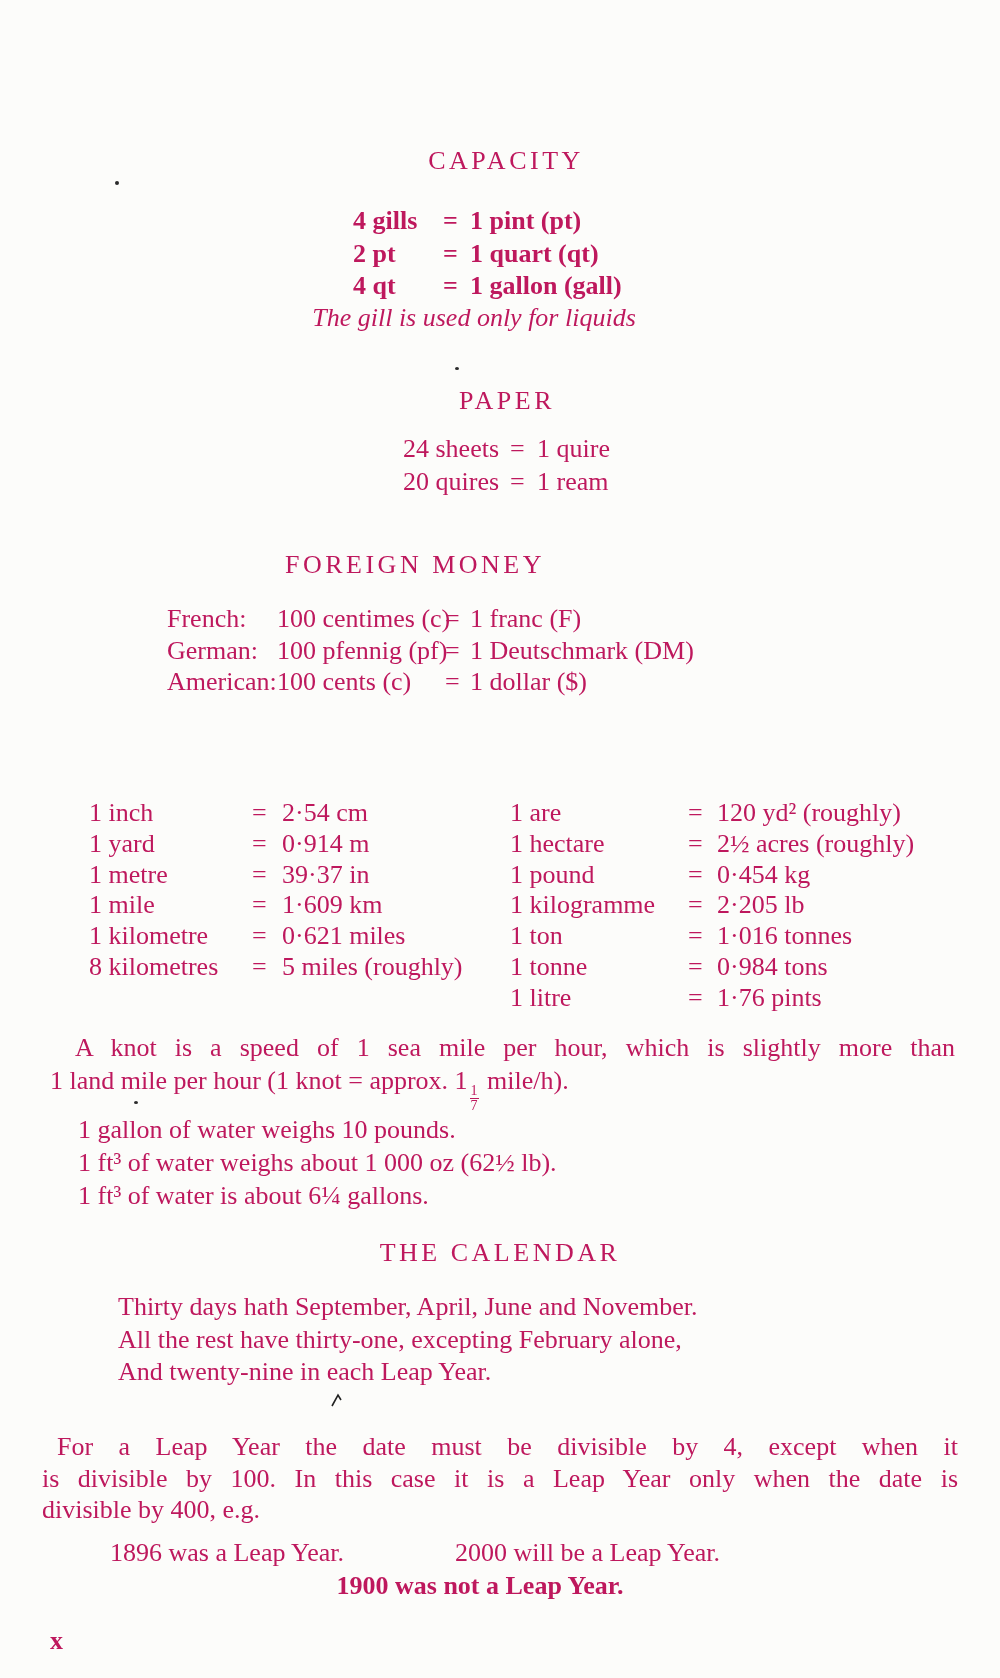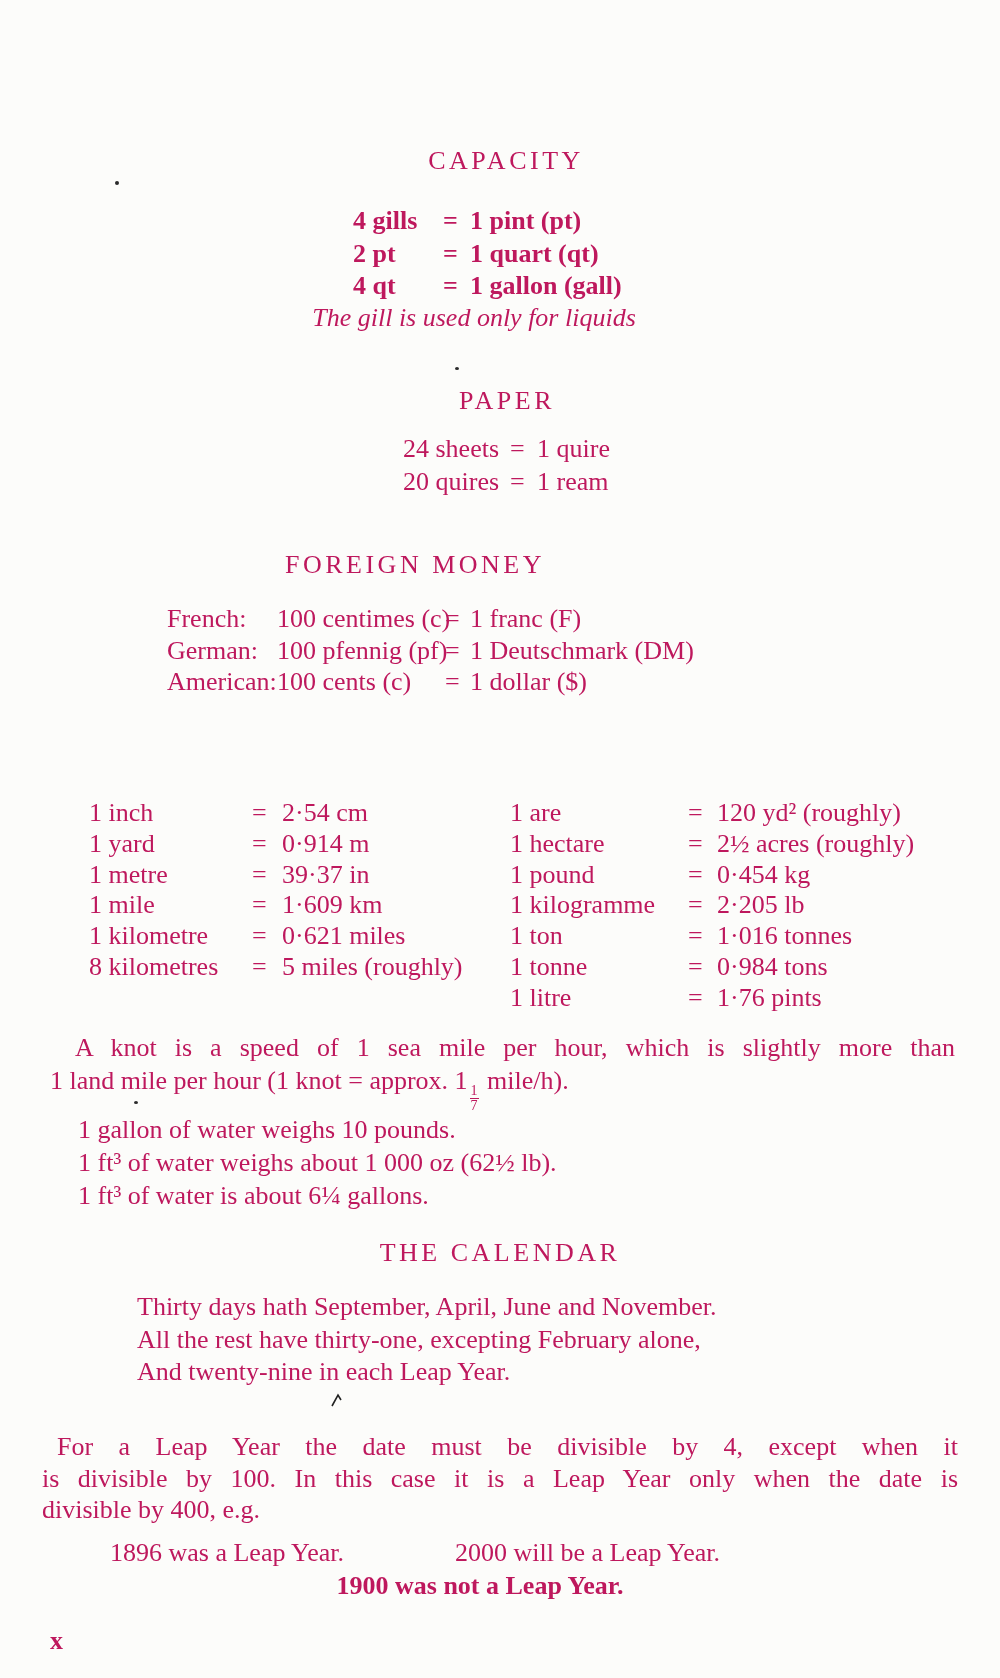--- a/index.html
+++ b/index.html
@@ -55,21 +55,21 @@
   .eq-notes{position:absolute;left:50px;top:1031px;width:905px;line-height:33px;}
   .eq-notes .jline{text-align:justify;text-align-last:justify;text-indent:25px;}
   .eq-notes .ind{padding-left:28px;}
   .frac{
     display:inline-flex;flex-direction:column;
     vertical-align:-0.42em;line-height:1.0;
     font-size:14px;text-align:center;margin:0 2px;
   }
   .frac .den{border-top:1px solid currentColor;padding:0 1px;}
   
-  .poem{position:absolute;left:137px;top:1291px;line-height:32.5px;white-space:nowrap;}
+  .poem{position:absolute;left:118px;top:1291px;line-height:32.5px;white-space:nowrap;}
   .leap-par{position:absolute;left:42px;top:1431px;width:916px;line-height:31.5px;}
   .leap-par .j{text-align:justify;text-align-last:justify;}
   .leap-par .j.first{text-indent:15px;}
   .example-a{position:absolute;left:110px;top:1538px;white-space:nowrap;}
   .example-b{position:absolute;left:455px;top:1538px;white-space:nowrap;text-align:right;}
   .example-c{position:absolute;left:480px;top:1571px;transform:translateX(-50%);white-space:nowrap;font-weight:bold;}
   .page-num{position:absolute;left:50px;top:1626px;font-weight:700;}
   
   .speck{position:absolute;border-radius:50%;background:#2a2a2a;}
   .speck.s1{left:115px;top:181px;width:4px;height:4px;}

